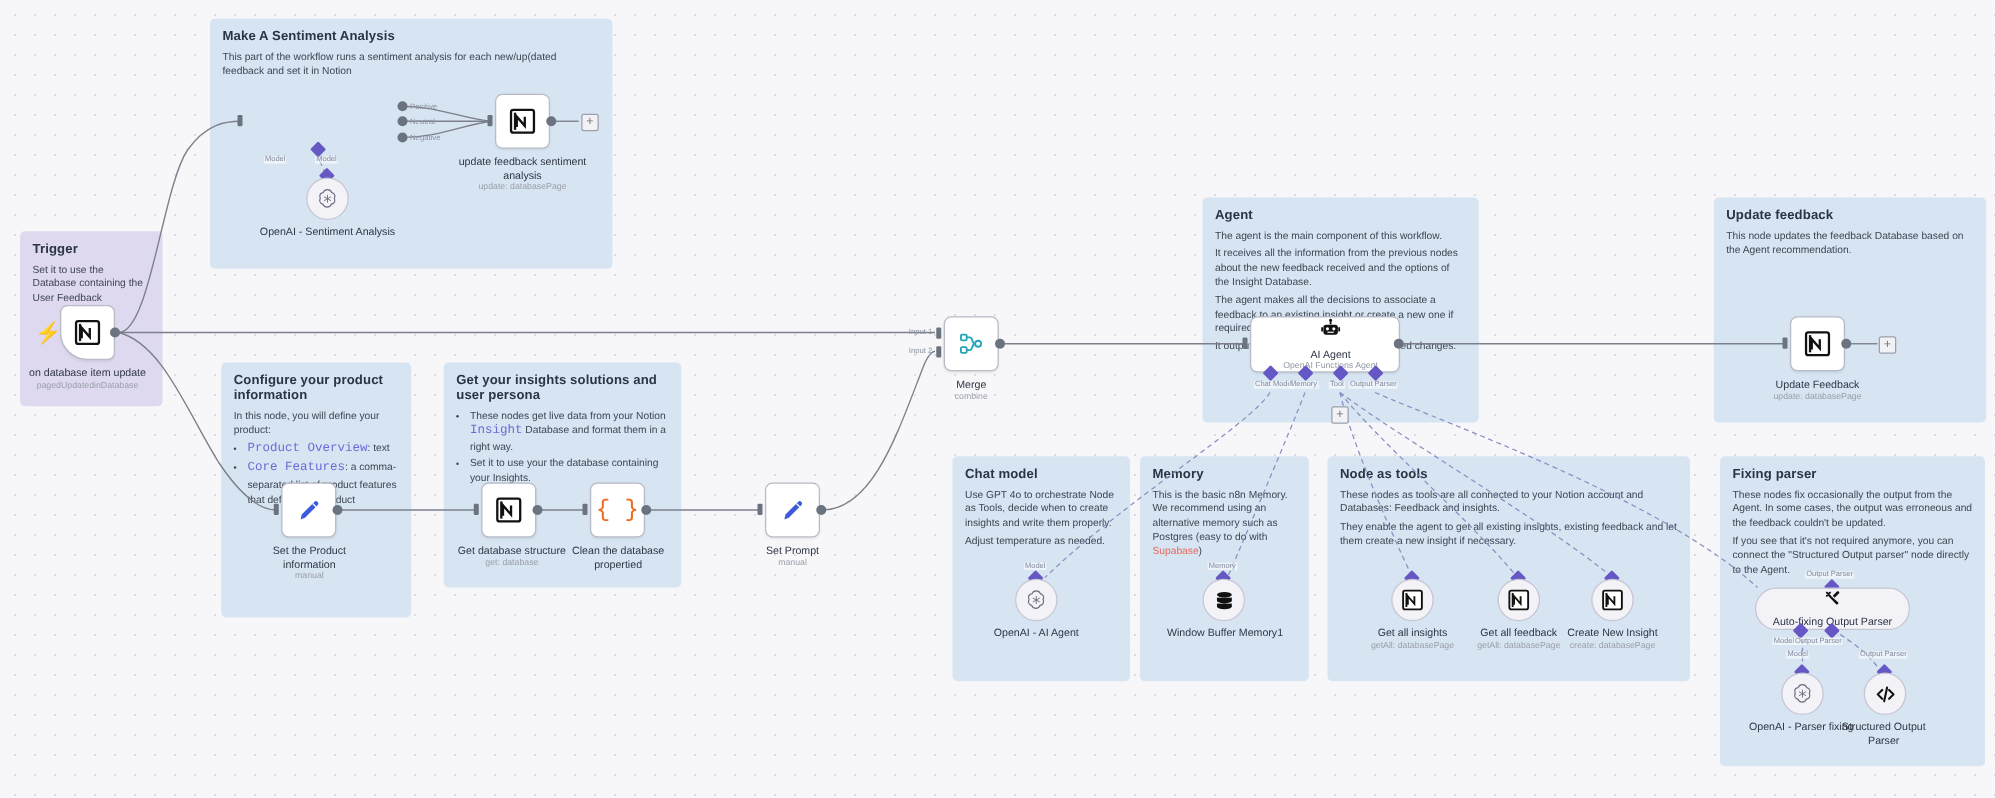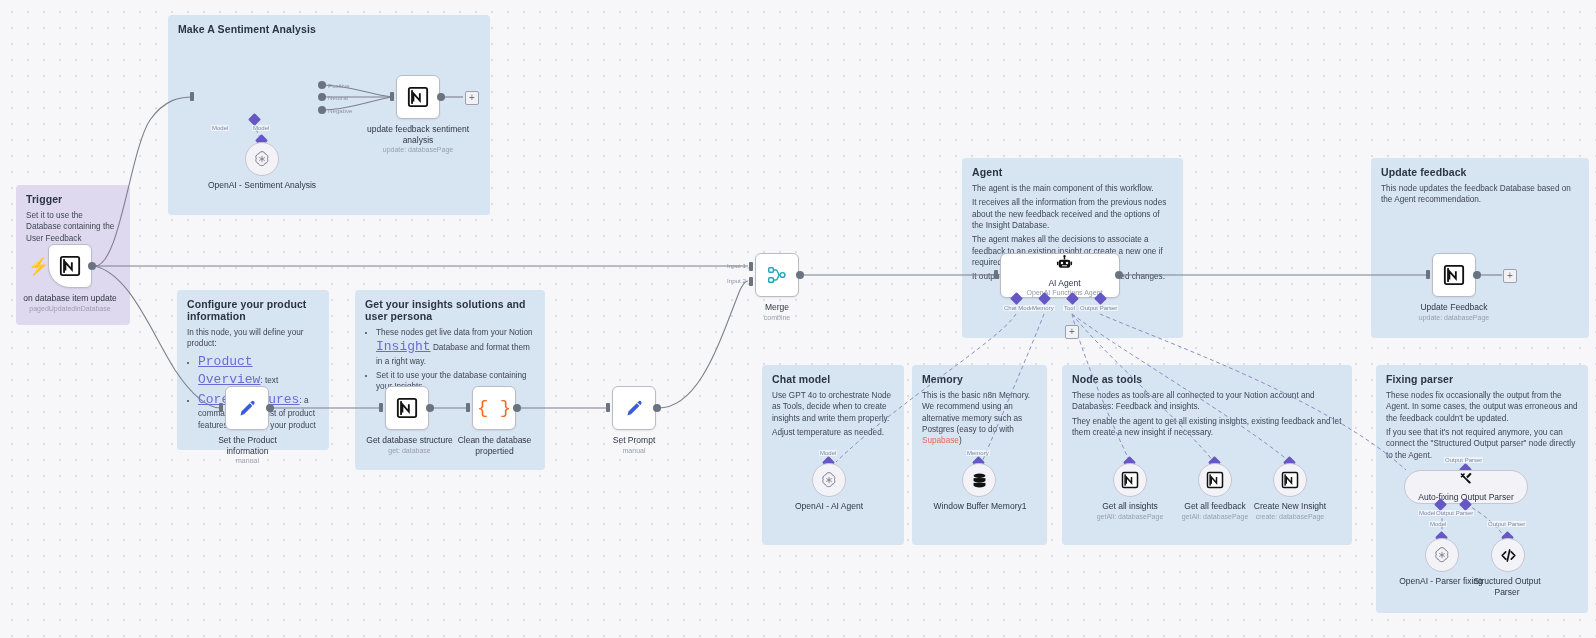--- a/index.html
+++ b/index.html
@@ -37,21 +37,21 @@
     margin:0 0 3px 0;
     font-size:8.2px;
     line-height:1.38;
     color:#3f4654;
   }
   .sticky ul{
     margin:0;padding-left:11px;
     font-size:8.2px;line-height:1.38;color:#3f4654;
   }
   .sticky li{margin-bottom:2px;}
-  .code{font-family:"Liberation Mono", monospace;color:#6b6bd6;font-size:13px;text-decoration:underline;}
+  .code{font-family:"Liberation Mono", monospace;color:#6b6bd6;font-size:10px;}
   .lnk{color:#e8685a;}
 
   
   .node{
     position:absolute;
     background:#fff;
     border:1px solid #b9bcc6;
     border-radius:6px;
     box-sizing:border-box;
     display:flex;align-items:center;justify-content:center;
@@ -118,28 +118,29 @@
   svg.wires{position:absolute;inset:0;width:1596px;height:638px;pointer-events:none;}
   .bolt{position:absolute;color:#ff6d5a;font-size:17px;line-height:1;}
 </style>
 </head>
 <body>
 
 <div id="canvas">
 
   <div class="sticky" style="left:168px;top:15px;width:322px;height:200px;">
     <h4>Make A Sentiment Analysis</h4>
+    <p>This part of the workflow runs a sentiment analysis for each new/up(dated feedback and set it in Notion</p>
   </div>
 
   <div class="sticky purple" style="left:16px;top:185px;width:114px;height:140px;">
     <h4>Trigger</h4>
     <p>Set it to use the Database containing the User Feedback</p>
   </div>
 
-  <div class="sticky" style="left:177px;top:290px;width:152px;height:160px;">
+  <div class="sticky" style="left:177px;top:290px;width:152px;height:204px;">
     <h4>Configure your product information</h4>
     <p>In this node, you will define your product:</p>
     <ul>
       <li><span class="code">Product Overview</span><span>: text</span></li>
       <li><span class="code">Core Features</span><span>: a comma-separated list of product features that define your product</span></li>
     </ul>
   </div>
 
   <div class="sticky" style="left:355px;top:290px;width:190px;height:180px;">
     <h4>Get your insights solutions and user persona</h4>

